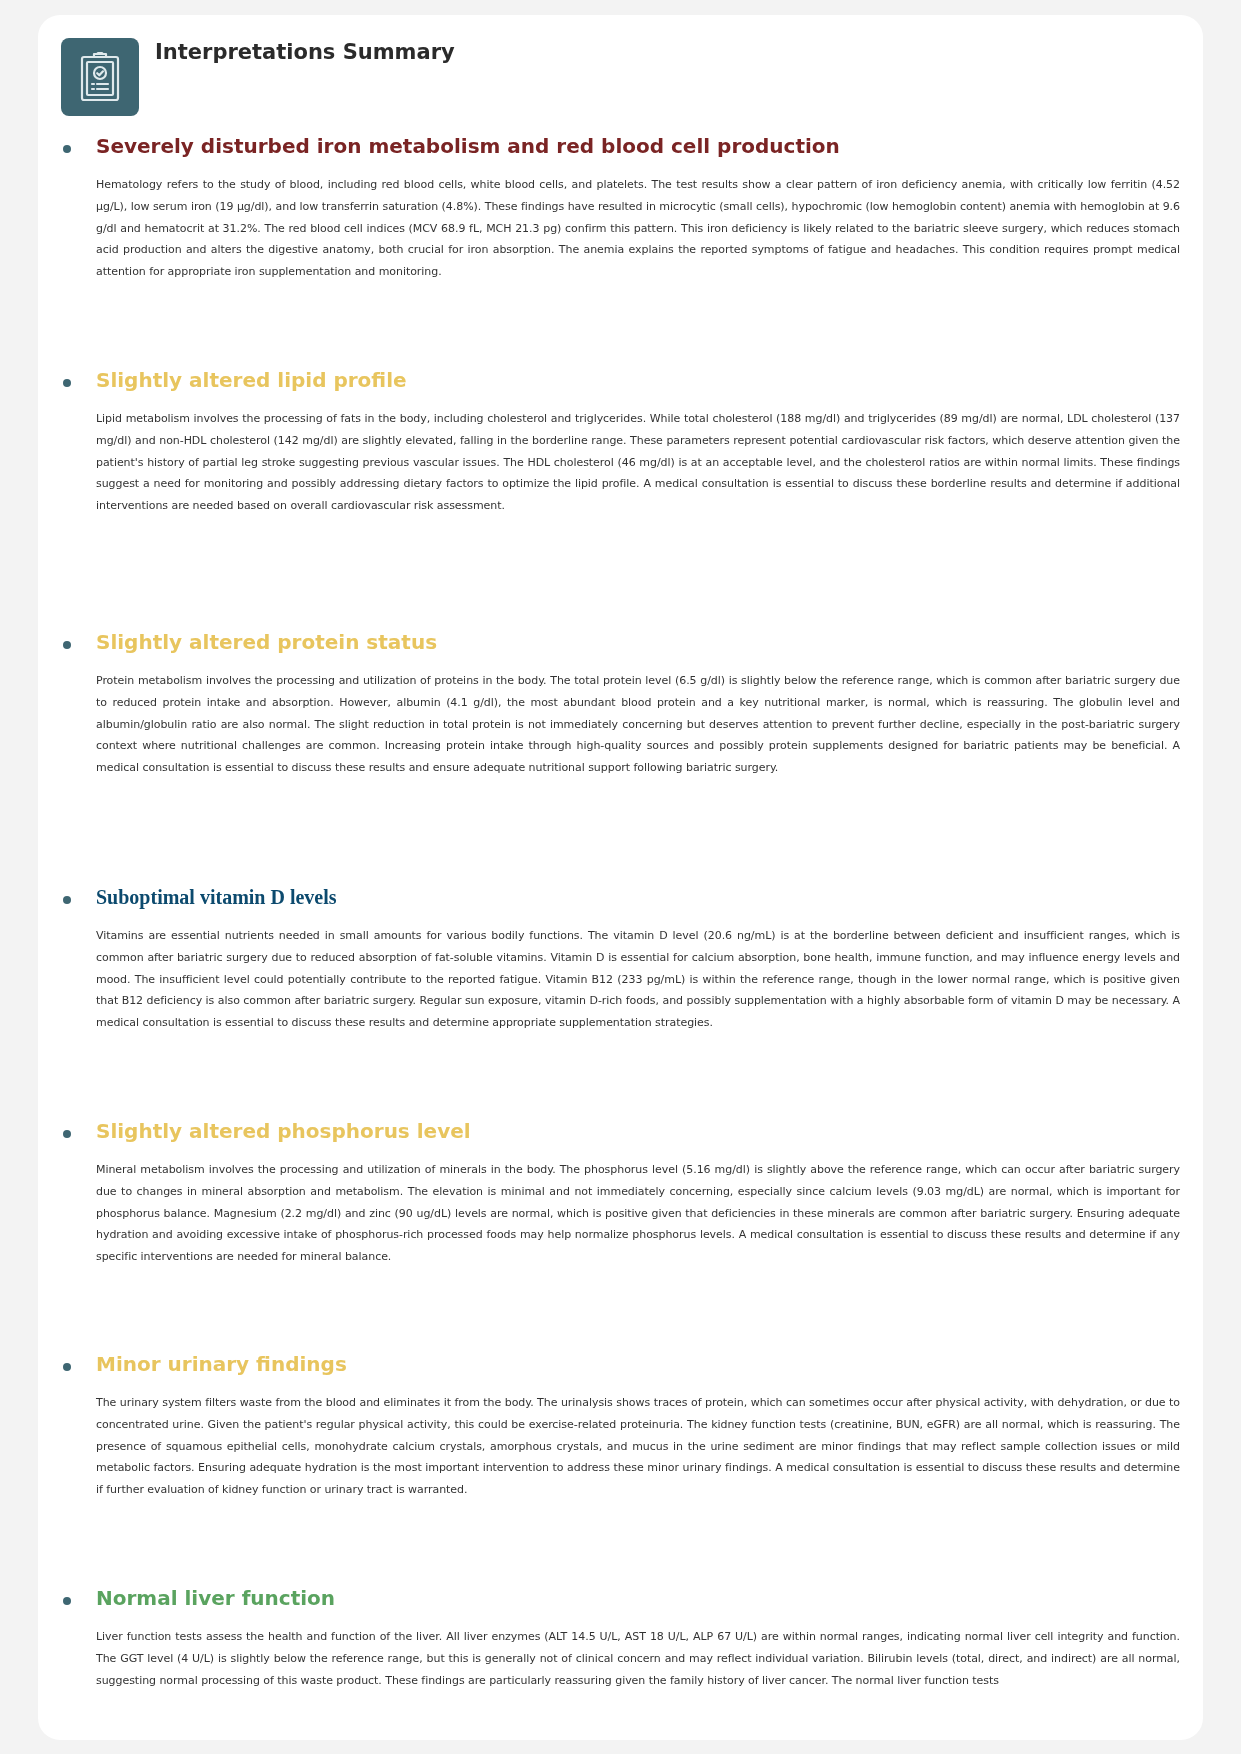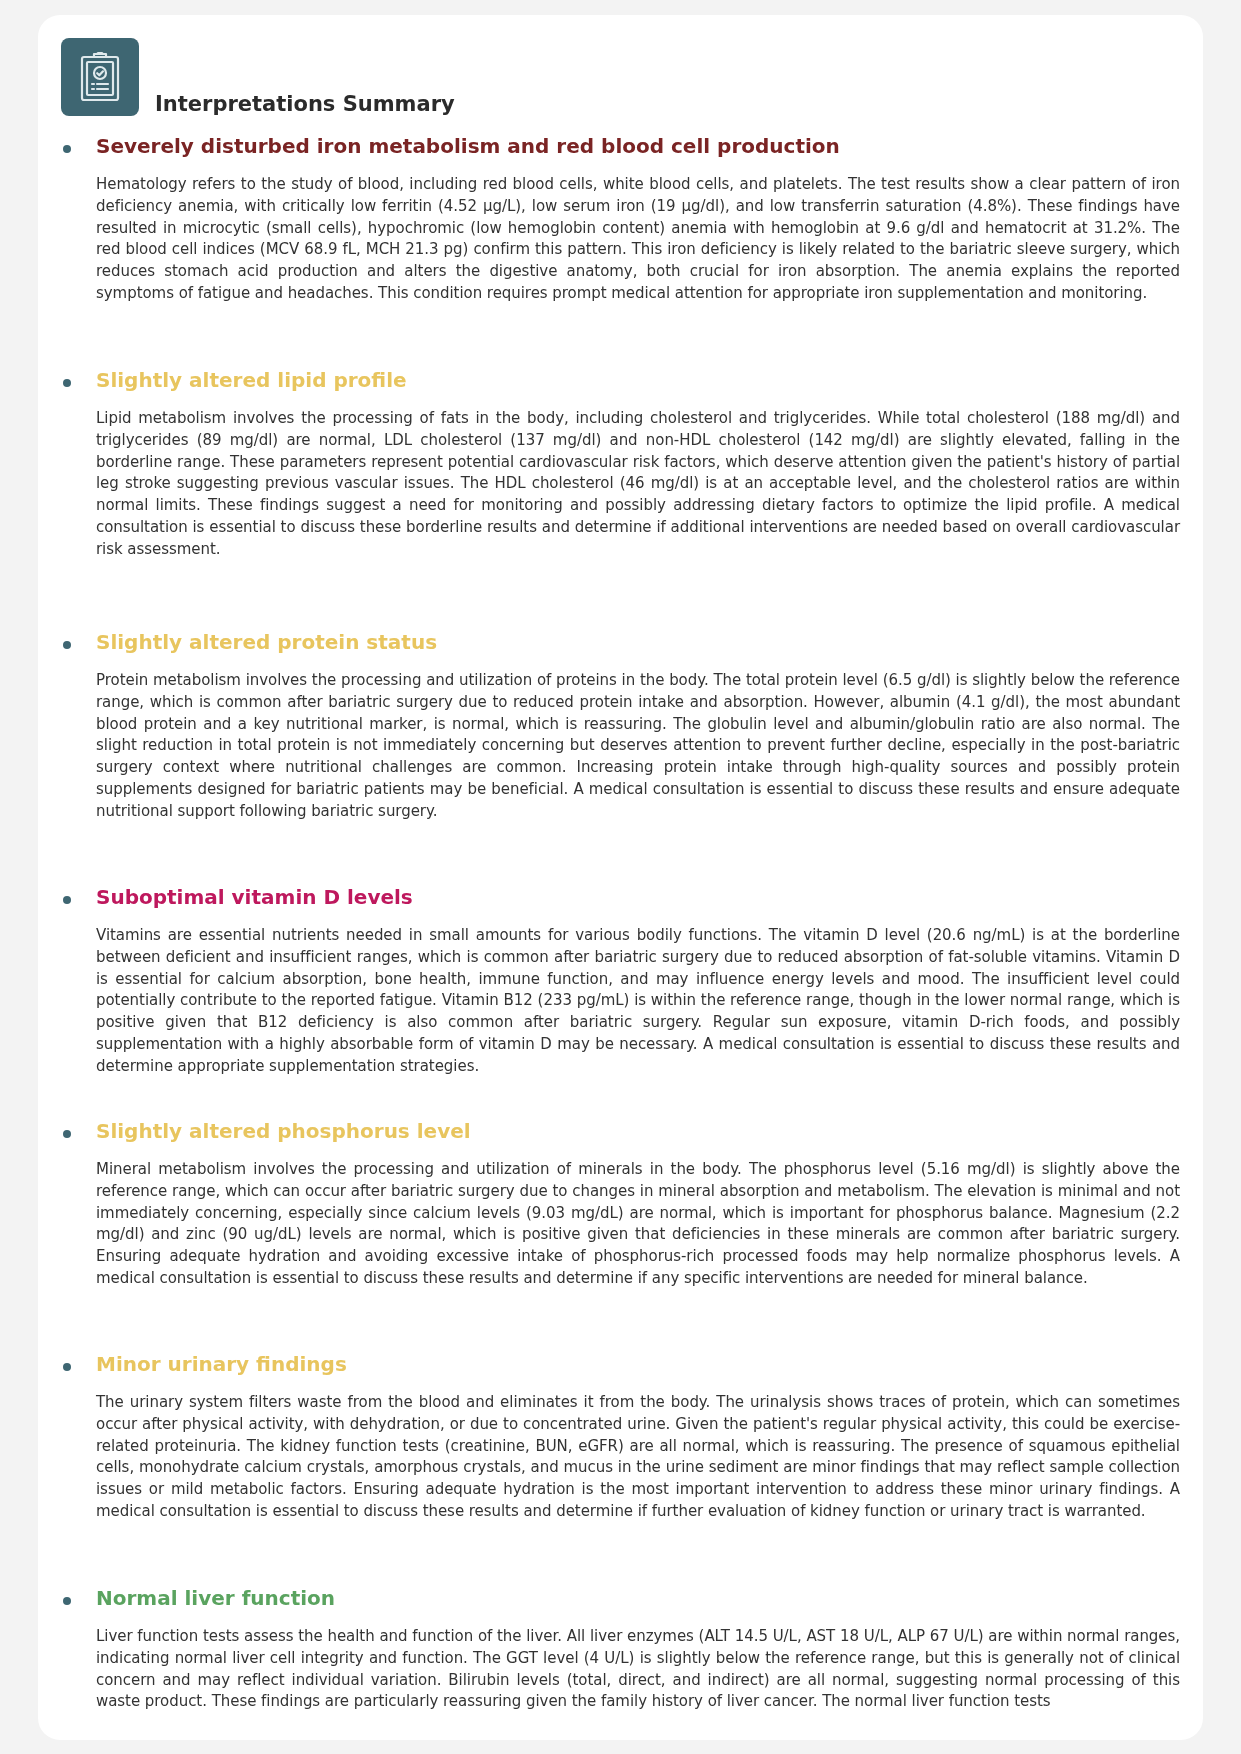--- a/index.html
+++ b/index.html
@@ -20,21 +20,21 @@
     height: 1725px;
     background: #ffffff;
     border-radius: 22px;
     overflow: hidden;
   }
   .header {
     position: absolute;
     left: 23px;
     top: 23px;
     display: flex;
-    align-items: flex-end;
+    align-items: flex-start;
   }
   .header-icon {
     width: 78px;
     height: 78px;
     border-radius: 8px;
     background: #3e6672;
     display: flex;
     align-items: center;
     justify-content: center;
   }
@@ -63,21 +63,21 @@
   .section-title {
     position: relative;
     margin-left: 58px;
     font-size: 20px;
     font-weight: bold;
     line-height: 22px;
     height: 22px;
   }
   .section-body {
     margin: 17px 23px 0 58px;
-    font-size: 15px;
+    font-size: 11px;
     line-height: 21.8px;
     text-align: justify;
     color: #333333;
     letter-spacing: -0.05px;
   }
 </style>
 </head>
 <body>
 
 <div class="card">
@@ -113,21 +113,21 @@
     </div>
 
     <div class="section" style="height:255px;">
       <span class="bullet" style="top:10px;"></span>
       <div class="section-title" style="color:#e8c55e;margin-top:28px;">Slightly altered protein status</div>
       <div class="section-body">Protein metabolism involves the processing and utilization of proteins in the body. The total protein level (6.5 g/dl) is slightly below the reference range, which is common after bariatric surgery due to reduced protein intake and absorption. However, albumin (4.1 g/dl), the most abundant blood protein and a key nutritional marker, is normal, which is reassuring. The globulin level and albumin/globulin ratio are also normal. The slight reduction in total protein is not immediately concerning but deserves attention to prevent further decline, especially in the post-bariatric surgery context where nutritional challenges are common. Increasing protein intake through high-quality sources and possibly protein supplements designed for bariatric patients may be beneficial. A medical consultation is essential to discuss these results and ensure adequate nutritional support following bariatric surgery.</div>
     </div>
 
     <div class="section" style="height:234px;">
       <span class="bullet" style="top:10px;"></span>
-      <div class="section-title" style="color:#be185d;">Suboptimal vitamin D levels</div>
+      <div class="section-title" style="color:#0c4a6e;font-family:Liberation Serif, serif;">Suboptimal vitamin D levels</div>
       <div class="section-body">Vitamins are essential nutrients needed in small amounts for various bodily functions. The vitamin D level (20.6 ng/mL) is at the borderline between deficient and insufficient ranges, which is common after bariatric surgery due to reduced absorption of fat-soluble vitamins. Vitamin D is essential for calcium absorption, bone health, immune function, and may influence energy levels and mood. The insufficient level could potentially contribute to the reported fatigue. Vitamin B12 (233 pg/mL) is within the reference range, though in the lower normal range, which is positive given that B12 deficiency is also common after bariatric surgery. Regular sun exposure, vitamin D-rich foods, and possibly supplementation with a highly absorbable form of vitamin D may be necessary. A medical consultation is essential to discuss these results and determine appropriate supplementation strategies.</div>
     </div>
 
     <div class="section" style="height:233px;">
       <span class="bullet" style="top:10px;"></span>
       <div class="section-title" style="color:#e8c55e;">Slightly altered phosphorus level</div>
       <div class="section-body">Mineral metabolism involves the processing and utilization of minerals in the body. The phosphorus level (5.16 mg/dl) is slightly above the reference range, which can occur after bariatric surgery due to changes in mineral absorption and metabolism. The elevation is minimal and not immediately concerning, especially since calcium levels (9.03 mg/dL) are normal, which is important for phosphorus balance. Magnesium (2.2 mg/dl) and zinc (90 ug/dL) levels are normal, which is positive given that deficiencies in these minerals are common after bariatric surgery. Ensuring adequate hydration and avoiding excessive intake of phosphorus-rich processed foods may help normalize phosphorus levels. A medical consultation is essential to discuss these results and determine if any specific interventions are needed for mineral balance.</div>
     </div>
 
     <div class="section" style="height:234px;">

